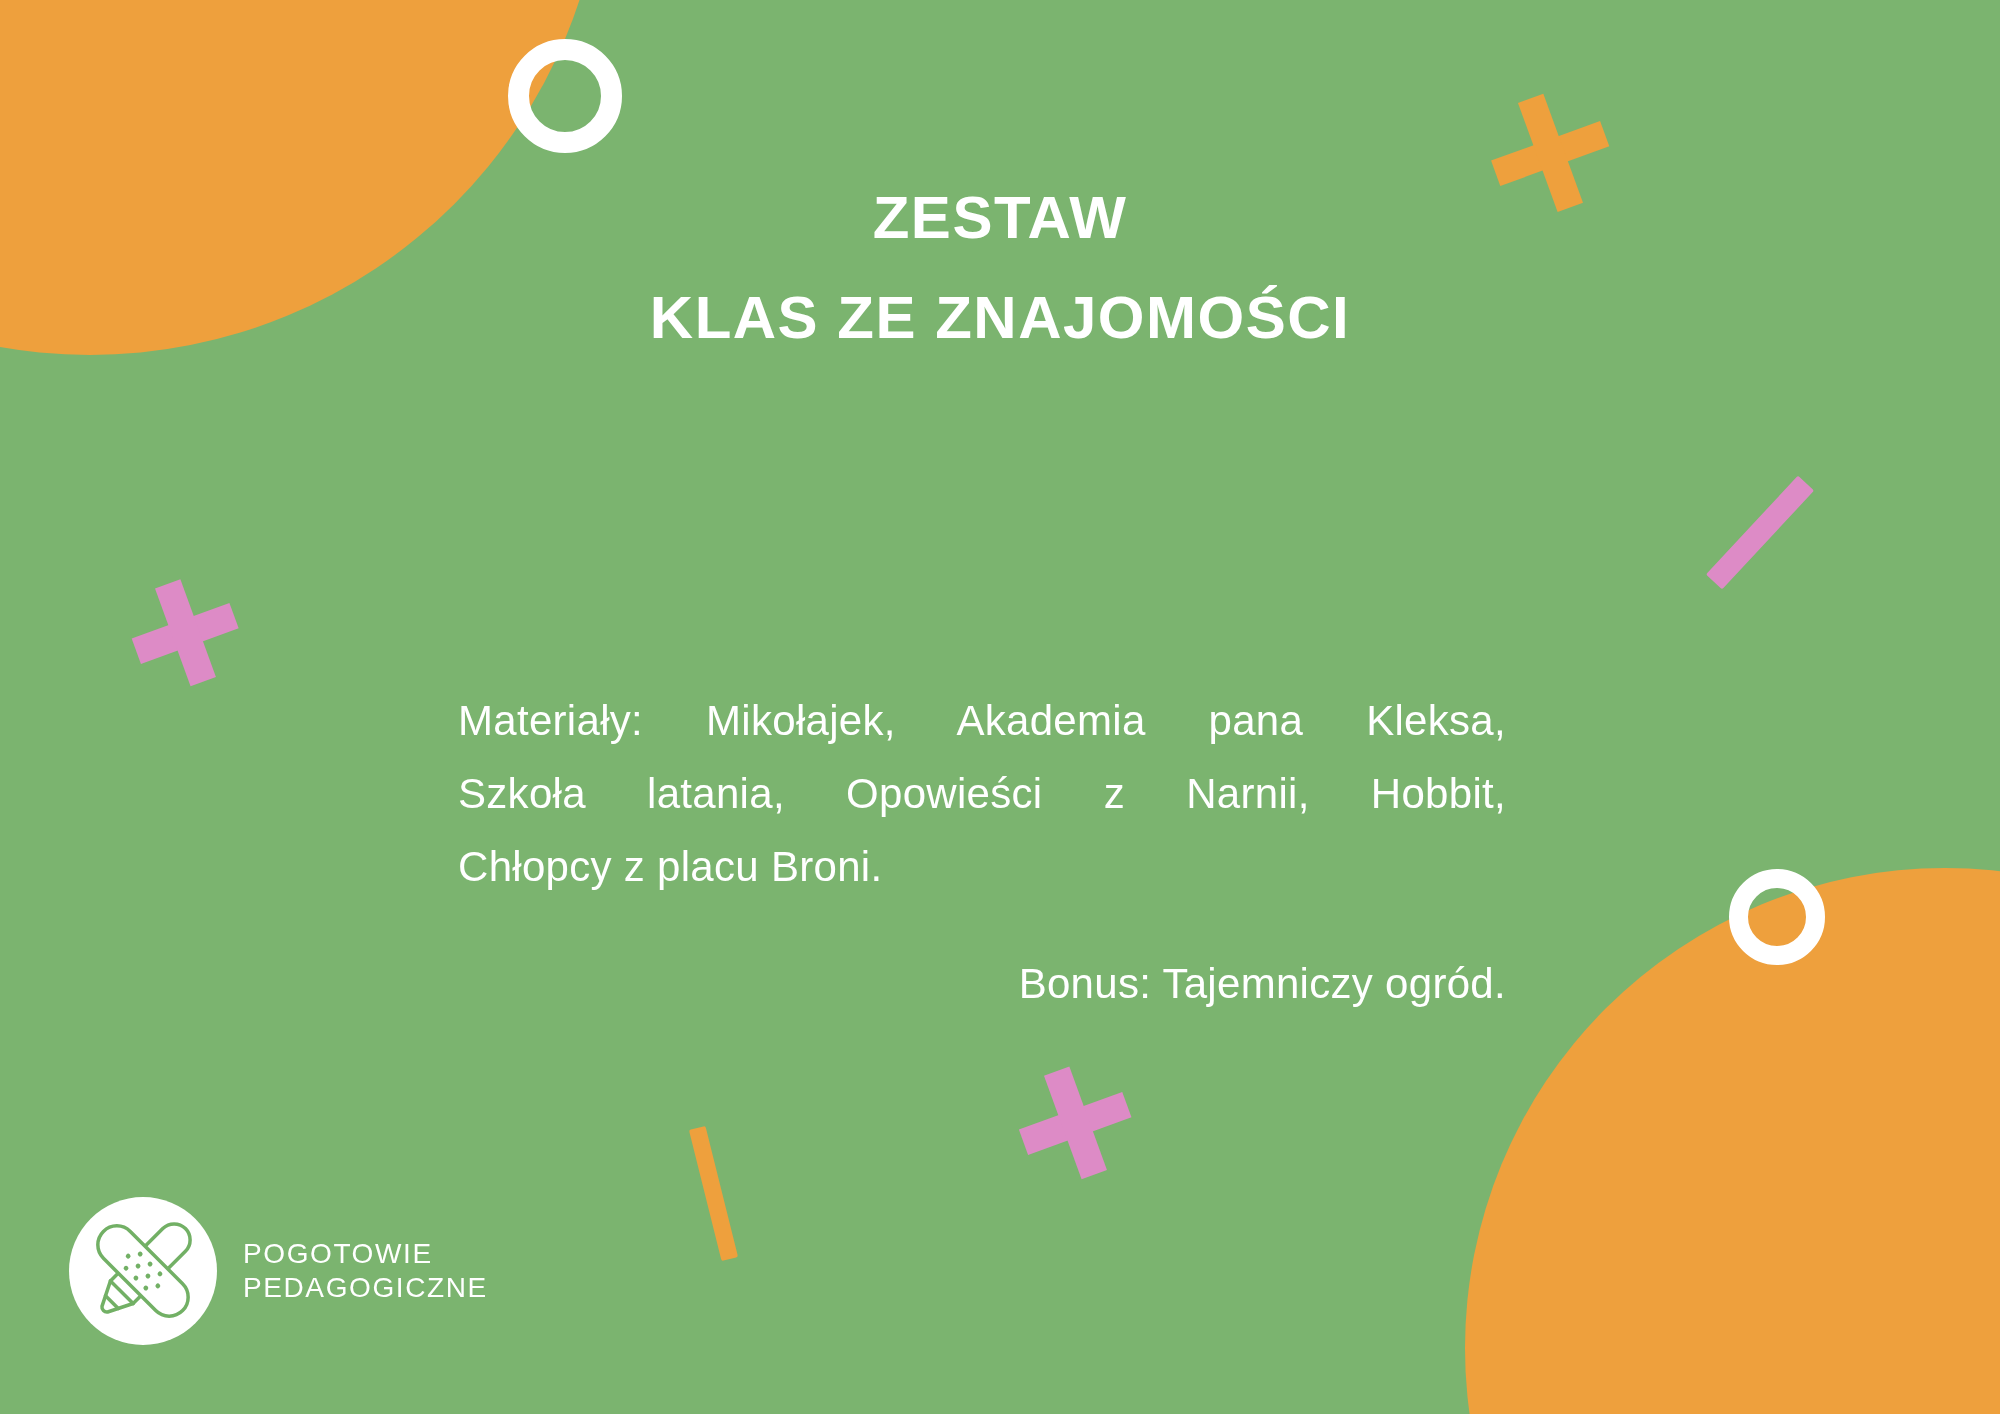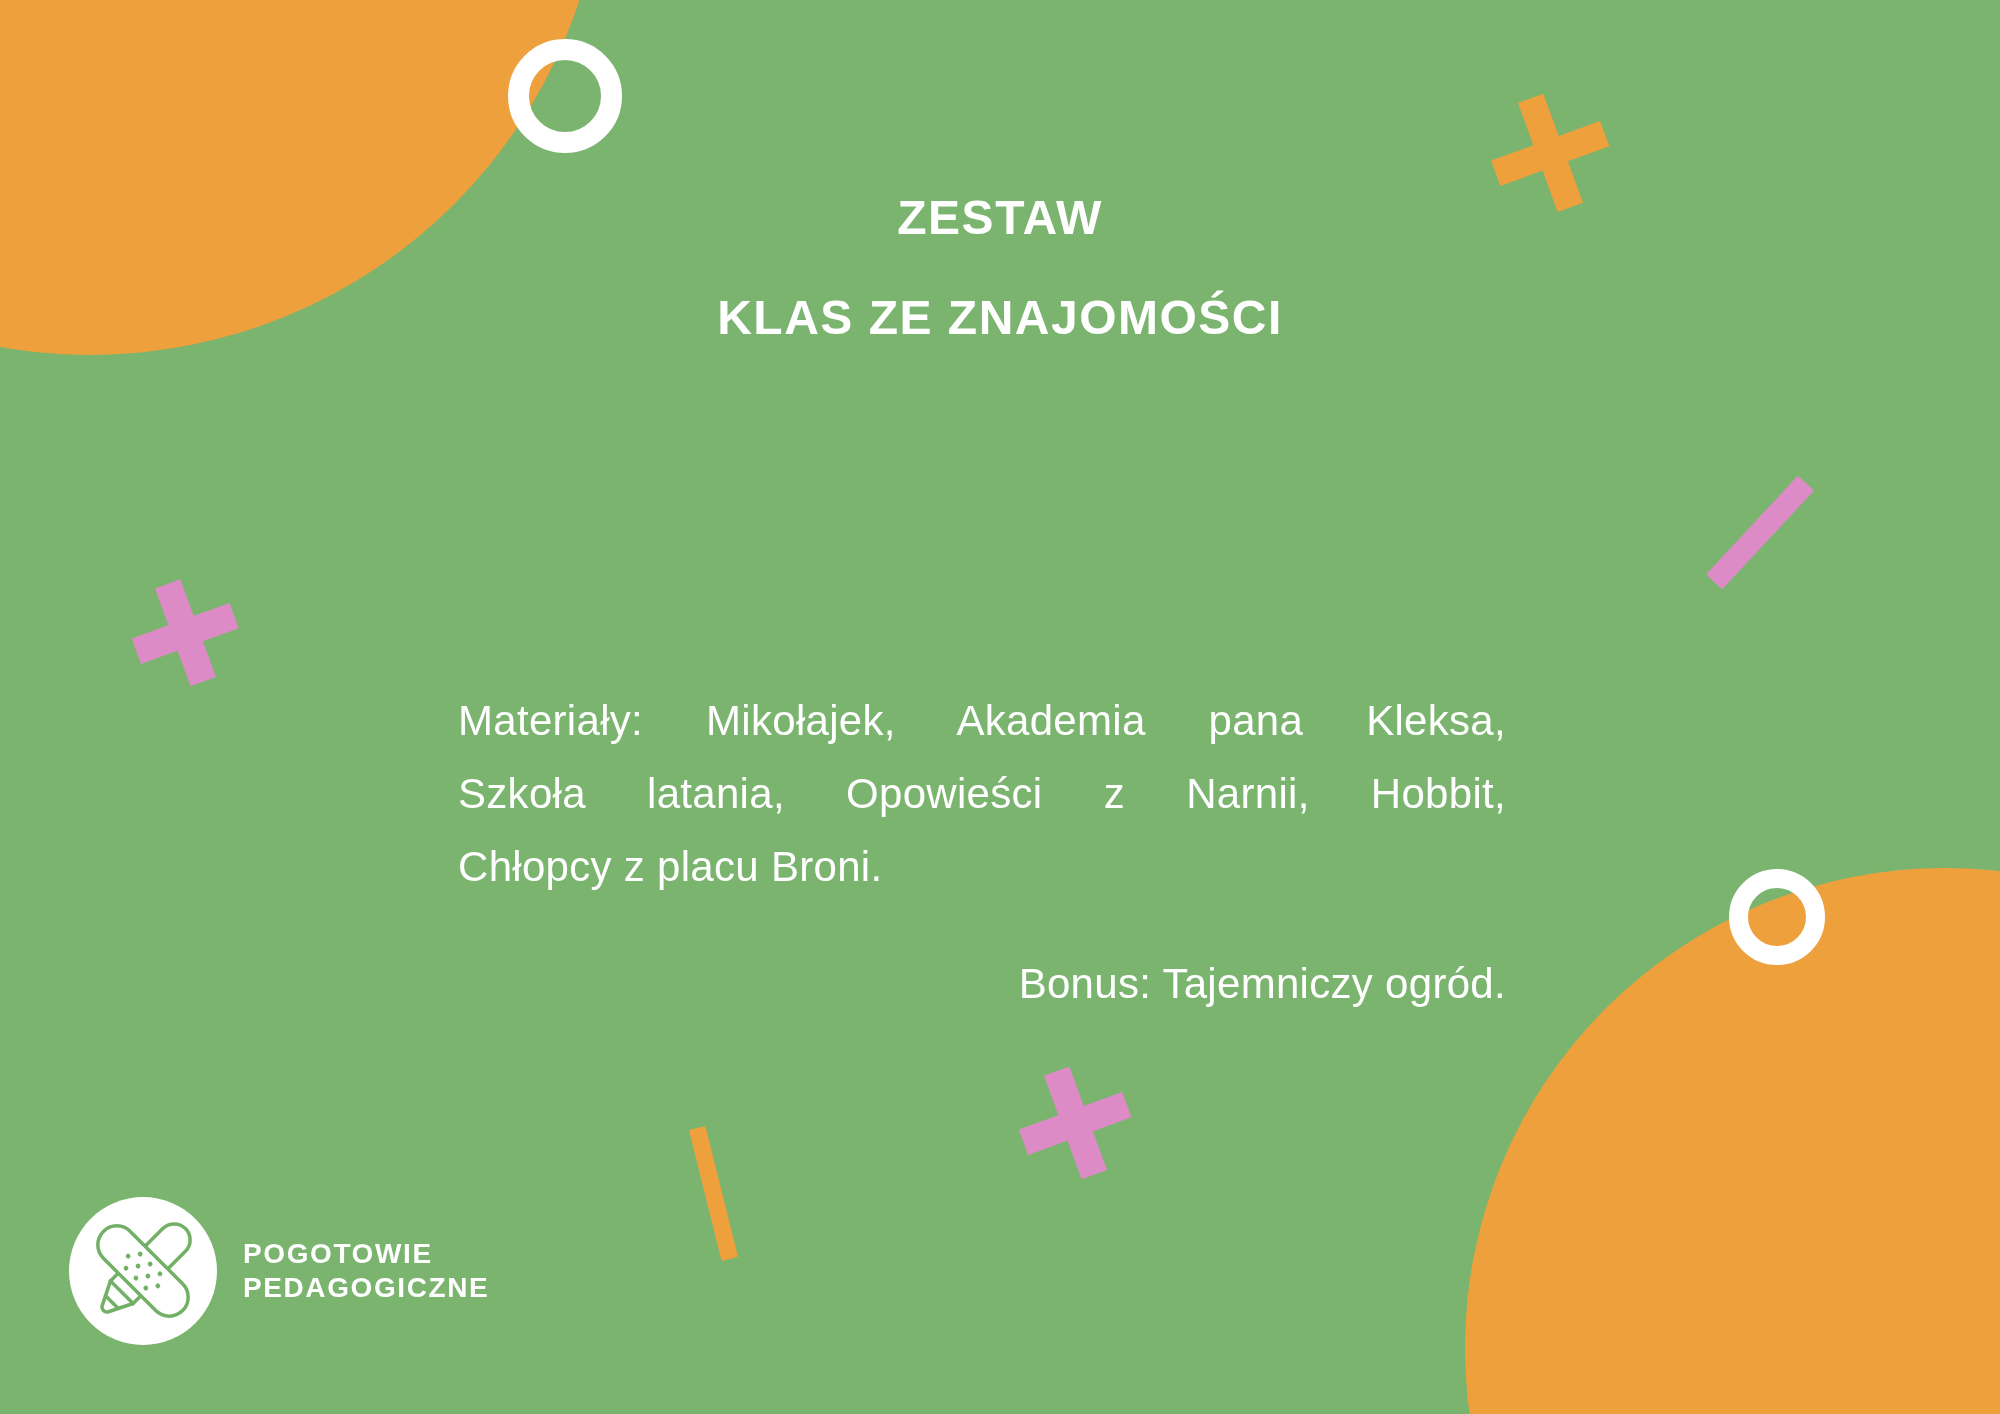--- a/index.html
+++ b/index.html
@@ -59,21 +59,21 @@
     left:1020px;top:1068px;width:110px;height:110px;
     color:var(--pink);transform:rotate(-20deg);
   }
   .cross .h{left:0;top:50%;width:100%;height:27px;margin-top:-13.5px;}
   .cross .v{top:0;left:50%;height:100%;width:27px;margin-left:-13.5px;}
 
   
   .title{
     position:absolute;left:0;top:168px;width:2000px;
     text-align:center;color:var(--white);
-    font-size:48px;font-weight:700;letter-spacing:1.5px;
+    font-size:60px;font-weight:700;letter-spacing:1.5px;
     line-height:100px;
   }
   .body-text{
     position:absolute;left:458px;top:684px;width:1048px;
     color:var(--white);font-size:42px;font-weight:400;
     line-height:73px;letter-spacing:0.3px;
   }
   .mat-line{text-align:justify;text-align-last:justify;white-space:normal;}
   .mat-line.last-line{text-align-last:left;}
   .bonus-line{margin-top:44px;text-align:right;}
@@ -84,21 +84,21 @@
     display:flex;align-items:center;
   }
   .logo-badge{
     width:148px;height:148px;border-radius:50%;
     background:var(--white);
     display:flex;align-items:center;justify-content:center;
     flex:0 0 auto;
   }
   .logo-text{
     margin-left:26px;color:var(--white);
-    font-size:28px;font-weight:700;letter-spacing:1.6px;
+    font-size:28px;font-weight:400;letter-spacing:1.6px;
     line-height:34px;
   }
 </style>
 </head>
 <body>
 
 <div class="canvas">
 
   <div class="shape blob-top-left"></div>
   <div class="shape circle-bottom-right"></div>

